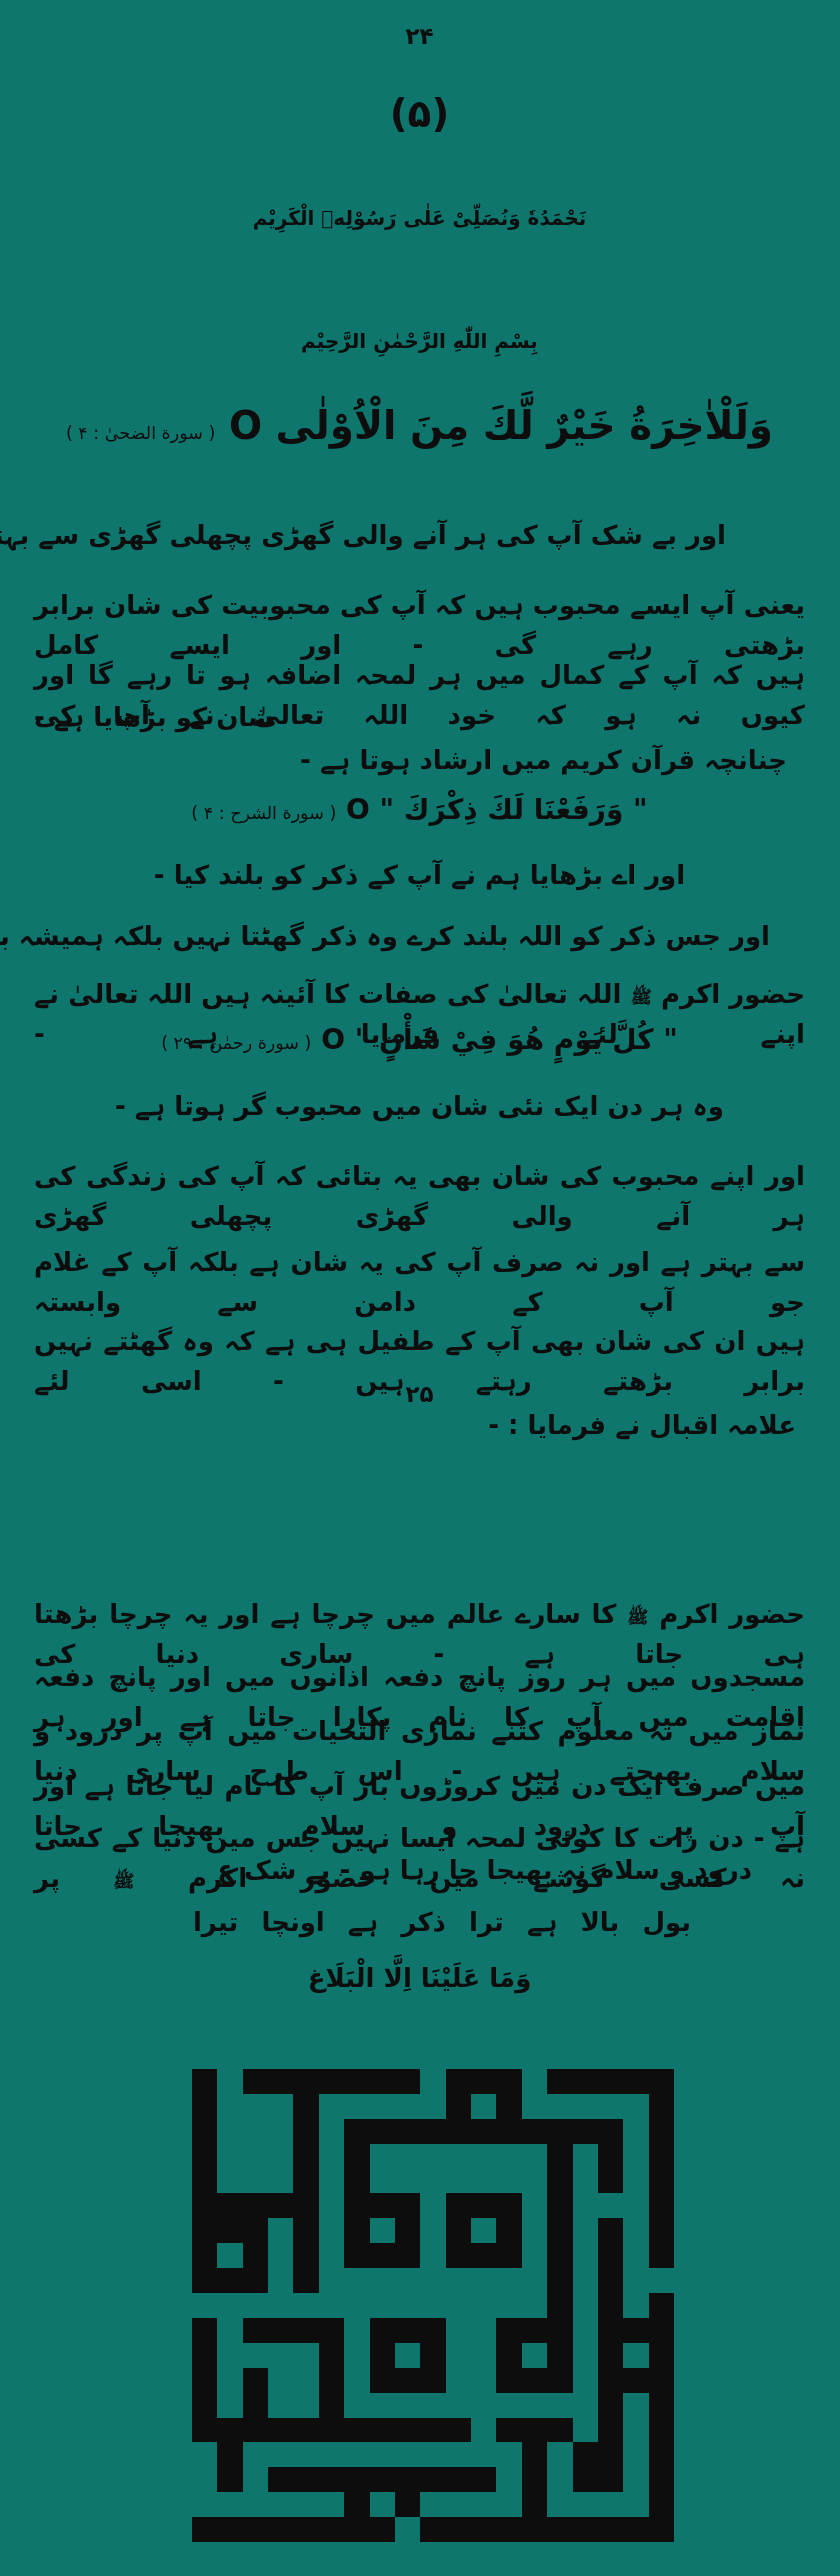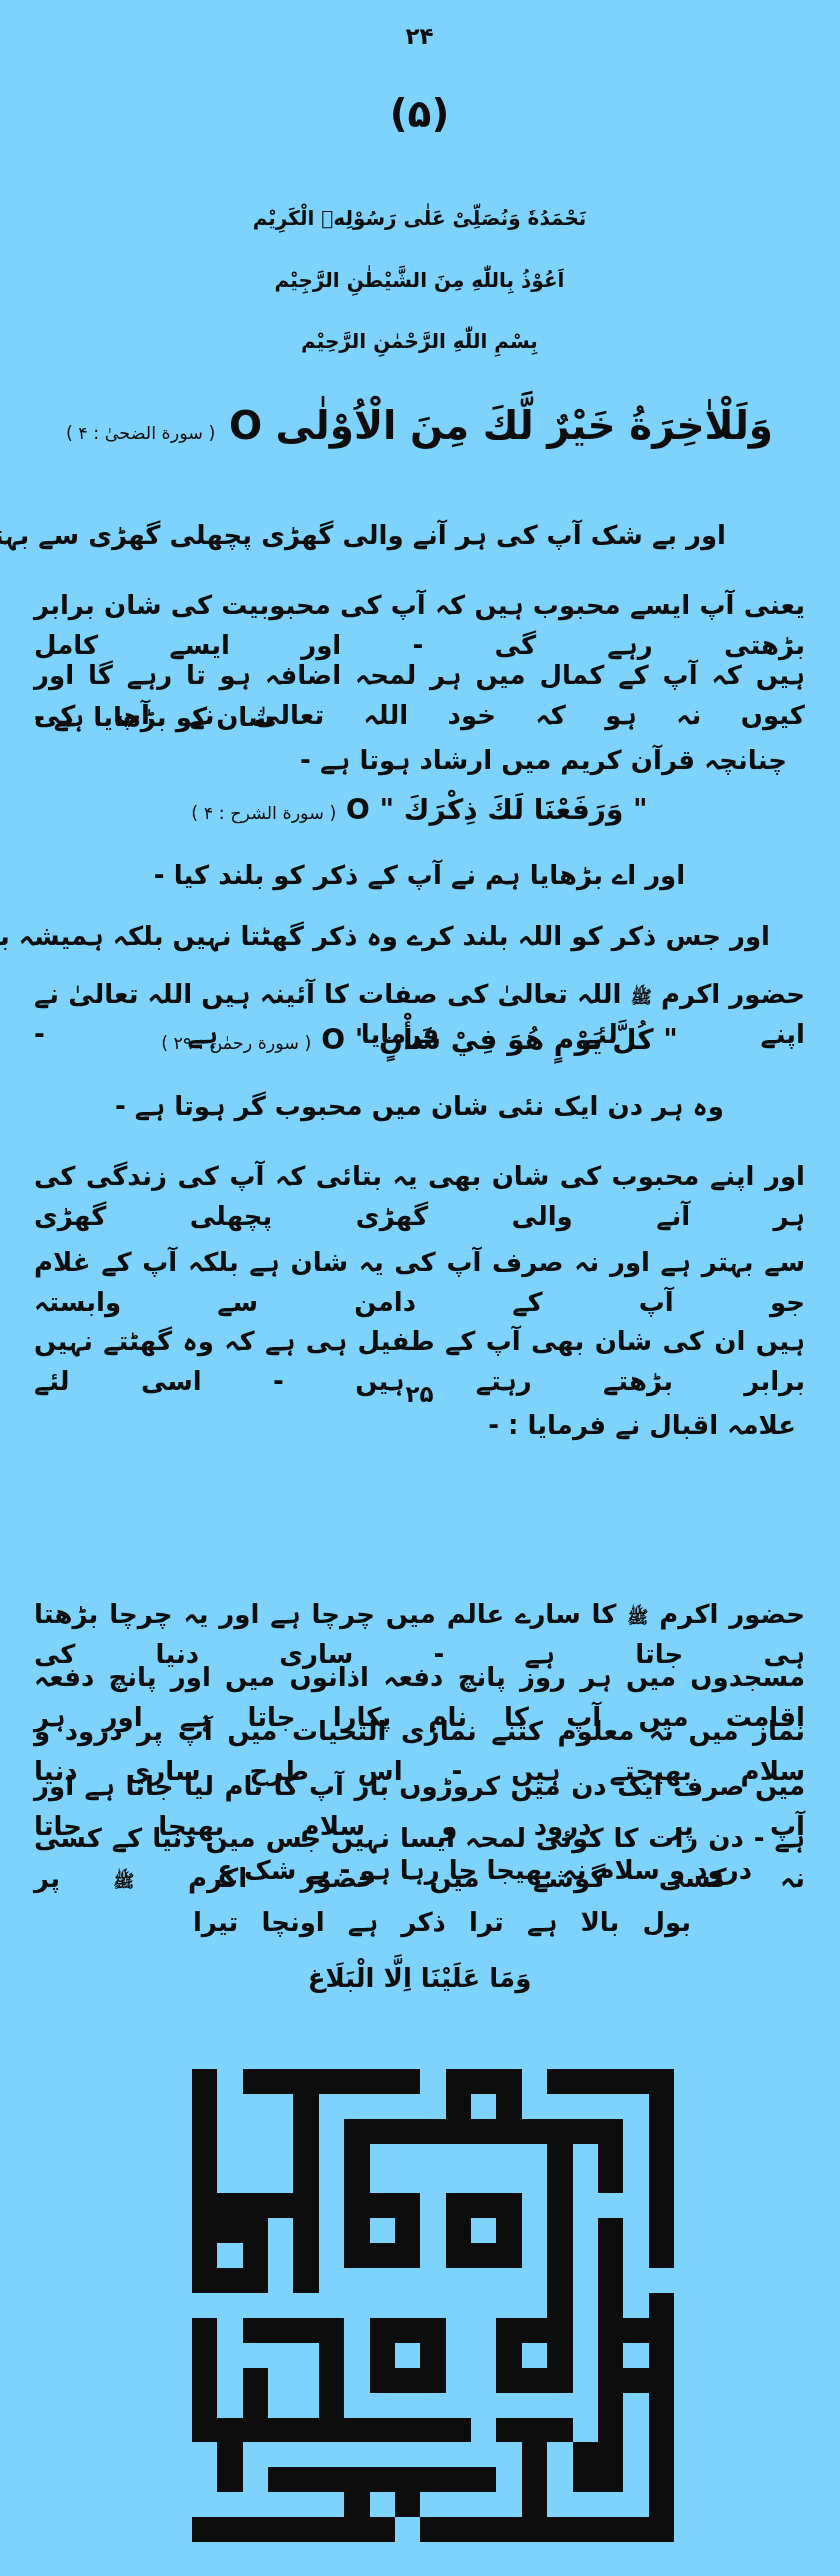--- a/index.html
+++ b/index.html
@@ -1,20 +1,20 @@
 <!DOCTYPE html>
 <html lang="ur" dir="rtl" style="font-size:14px"><head>
 <meta charset="utf-8">
 <style>
   html,body{margin:0;padding:0;background:#e8e8e8;}
   #page{
     position:relative;
     width:841px;height:2576px;
     margin:0 auto;
-    background:#7dd3fc;
+    background:#0f766e;
     color:#0d0d0d;
     font-family:"DejaVu Sans", sans-serif;
     font-weight:bold;
     overflow:hidden;
   }
   .line{
     position:absolute;
     left:35px;right:35px;
     direction:rtl;
     font-size:26px;
@@ -48,21 +48,20 @@
 </head>
 <body>
 
 <div id="page">
 
   <div class="line center small-head" style="top:19px">۲۴</div>
 
   <div class="line center section-num" style="top:84px">(۵)</div>
 
   <div class="line center eulogy" style="top:203px">نَحْمَدُهٗ وَنُصَلِّیْ عَلٰی رَسُوْلِهٖ الْکَرِیْم</div>
-  <div class="line center eulogy" style="top:265px">اَعُوْذُ بِاللّٰهِ مِنَ الشَّیْطٰنِ الرَّجِیْم</div>
   <div class="line center eulogy" style="top:326px">بِسْمِ اللّٰهِ الرَّحْمٰنِ الرَّحِیْم</div>
 
   <div class="line center big-verse" style="top:396px">
     <span>وَلَلْاٰخِرَةُ خَیْرٌ لَّكَ مِنَ الْاُوْلٰی O</span>
     <span class="citation">( سورة الضحیٰ : ۴ )</span>
   </div>
 
   <div class="line center" style="top:515px;left:105px;right:114px">اور بے شک آپ کی ہر آنے والی گھڑی پچھلی گھڑی سے بہتر ہے -</div>
   <div class="line justify" style="top:585px">یعنی آپ ایسے محبوب ہیں کہ آپ کی محبوبیت کی شان برابر بڑھتی رہے گی - اور ایسے کامل</div>
   <div class="line justify" style="top:655px">ہیں کہ آپ کے کمال میں ہر لمحہ اضافہ ہو تا رہے گا اور کیوں نہ ہو کہ خود اللہ تعالیٰ نے آپ کی</div>

